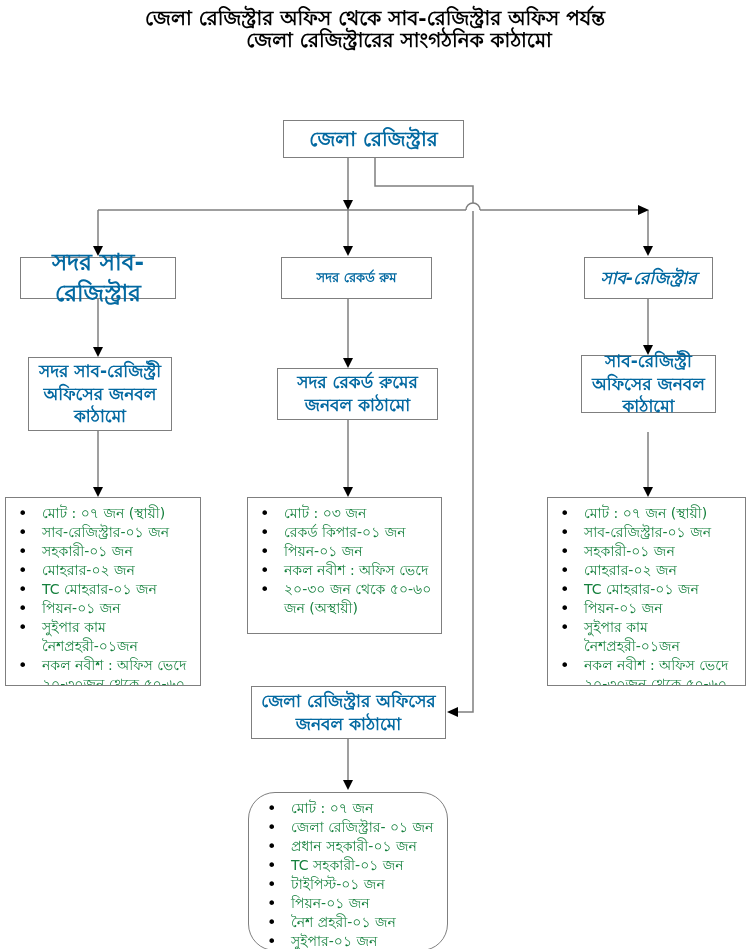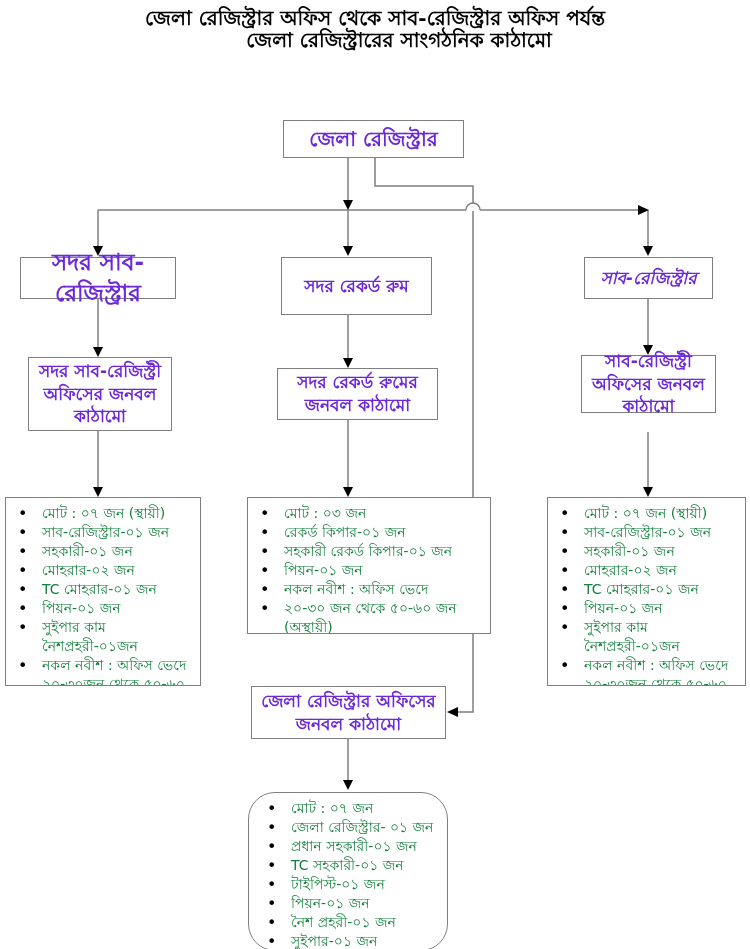--- a/index.html
+++ b/index.html
@@ -18,28 +18,28 @@
   svg.wires { position: absolute; left: 0; top: 0; z-index: 1; }
   .node {
     position: absolute;
     background: #ffffff;
     border: 1px solid #7f7f7f;
     display: flex;
     align-items: center;
     justify-content: center;
     text-align: center;
     font-weight: bold;
-    color: #6d28d9;
+    color: #0369a1;
     z-index: 2;
     line-height: 1.35;
     padding: 12px 4px;
   }
   .node.top { left: 283px; top: 120px; width: 181px; height: 38px; font-size: 20px; }
   .node.l2-left  { left: 20px;  top: 257px; width: 156px; height: 42px; font-size: 23px; }
-  .node.l2-mid   { left: 281px; top: 257px; width: 151px; height: 58px; font-size: 17px; }
+  .node.l2-mid   { left: 281px; top: 257px; width: 151px; height: 42px; font-size: 13px; }
   .node.l2-right { left: 584px; top: 257px; width: 129px; height: 42px; font-size: 17px; font-style: italic; }
   .node.l3-left  { left: 28px;  top: 357px; width: 144px; height: 74px; font-size: 17px; }
   .node.l3-mid   { left: 277px; top: 368px; width: 161px; height: 52px; font-size: 17px; }
   .node.l3-right { left: 581px; top: 355px; width: 135px; height: 58px; font-size: 17px; }
   .node.bottom-mid { left: 251px; top: 686px; width: 195px; height: 53px; font-size: 17px; }
   .listbox {
     position: absolute;
     background: #ffffff;
     border: 1px solid #7f7f7f;
     z-index: 2;
@@ -56,21 +56,21 @@
   }
   .listbox li::before {
     content: "\2022";
     position: absolute;
     left: 12px;
     top: 0;
     font-size: 16px;
     color: #000;
   }
   .listbox.left   { left: 5px;   top: 497px; width: 196px; height: 189px; }
-  .listbox.mid    { left: 247px; top: 497px; width: 244px; height: 137px; }
+  .listbox.mid    { left: 247px; top: 497px; width: 195px; height: 137px; }
   .listbox.right  { left: 547px; top: 497px; width: 199px; height: 189px; }
   .listbox.bottom { left: 248px; top: 792px; width: 200px; height: 159px; border-radius: 27px; }
   .listbox.bottom li { padding-left: 42px; }
   .listbox.bottom li::before { left: 18px; }
 </style>
 </head>
 <body>
 
 <div class="canvas">
 
@@ -141,21 +141,20 @@
         <li>TC মোহরার-০১ জন</li>
         <li>পিয়ন-০১ জন</li>
         <li>সুইপার কাম নৈশপ্রহরী-০১জন</li>
         <li>নকল নবীশ : অফিস ভেদে ২০-৩০জন থেকে ৫০-৬০ জন (অস্থায়ী)</li>
       </ul>
   </div>
   <div class="listbox mid">
     <ul>
         <li>মোট : ০৩ জন</li>
         <li>রেকর্ড কিপার-০১ জন</li>
-        <li>সহকারী রেকর্ড কিপার-০১ জন</li>
         <li>পিয়ন-০১ জন</li>
         <li>নকল নবীশ : অফিস ভেদে</li>
         <li>২০-৩০ জন থেকে ৫০-৬০ জন (অস্থায়ী)</li>
       </ul>
   </div>
   <div class="listbox right">
     <ul>
         <li>মোট : ০৭ জন (স্থায়ী)</li>
         <li>সাব-রেজিস্ট্রার-০১ জন</li>
         <li>সহকারী-০১ জন</li>

